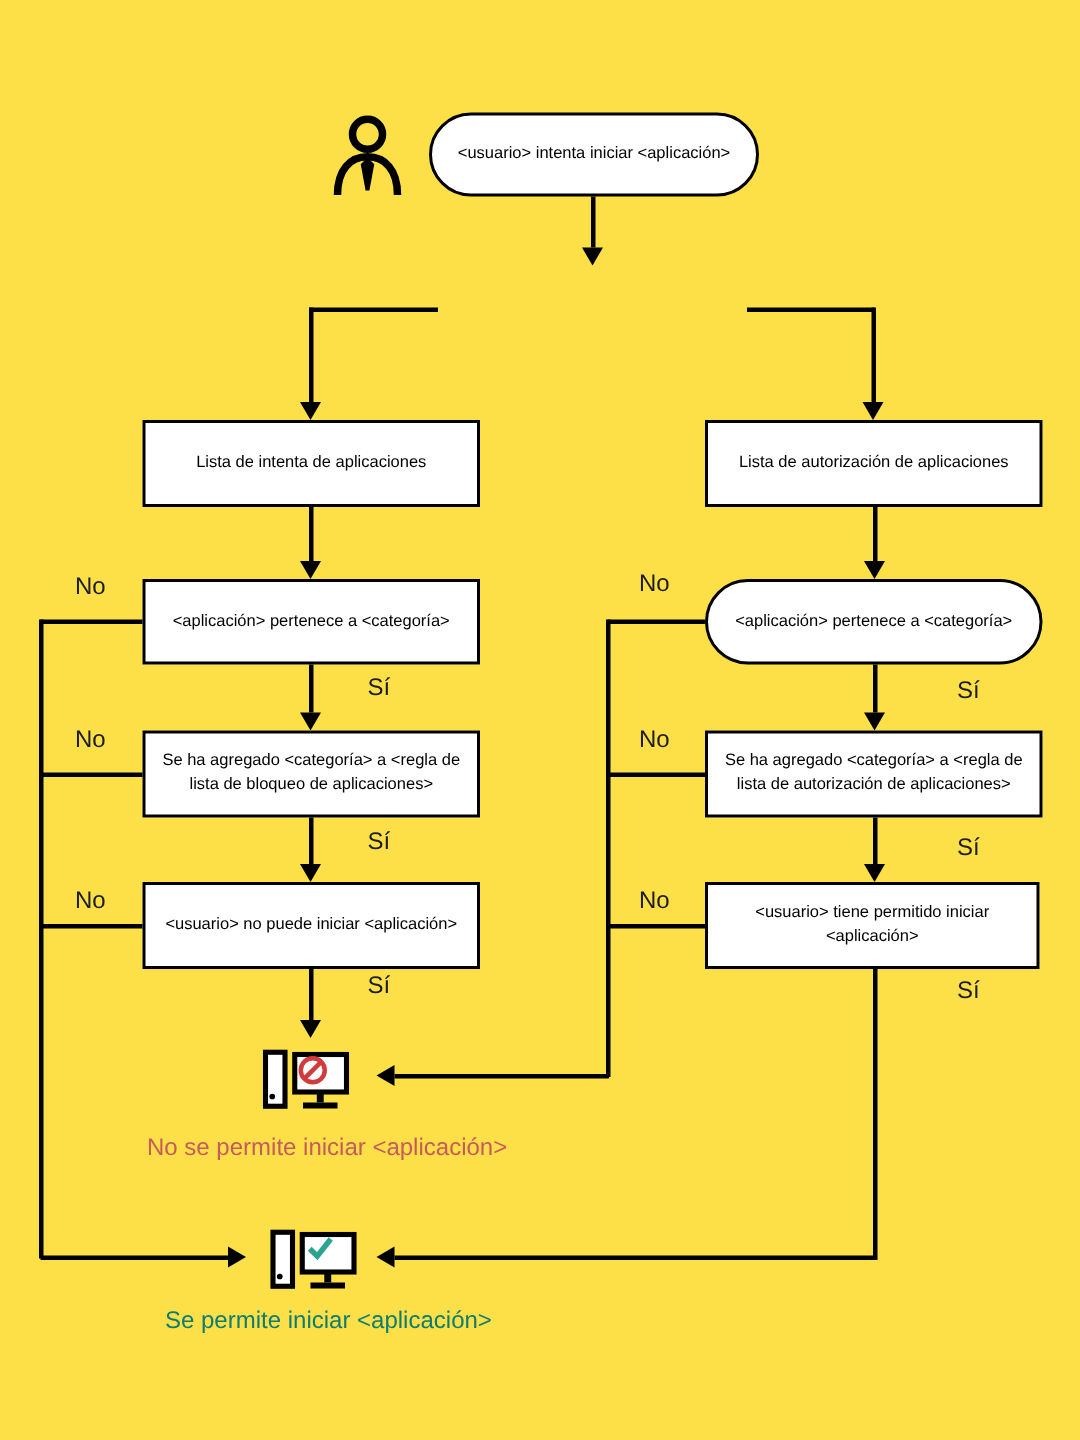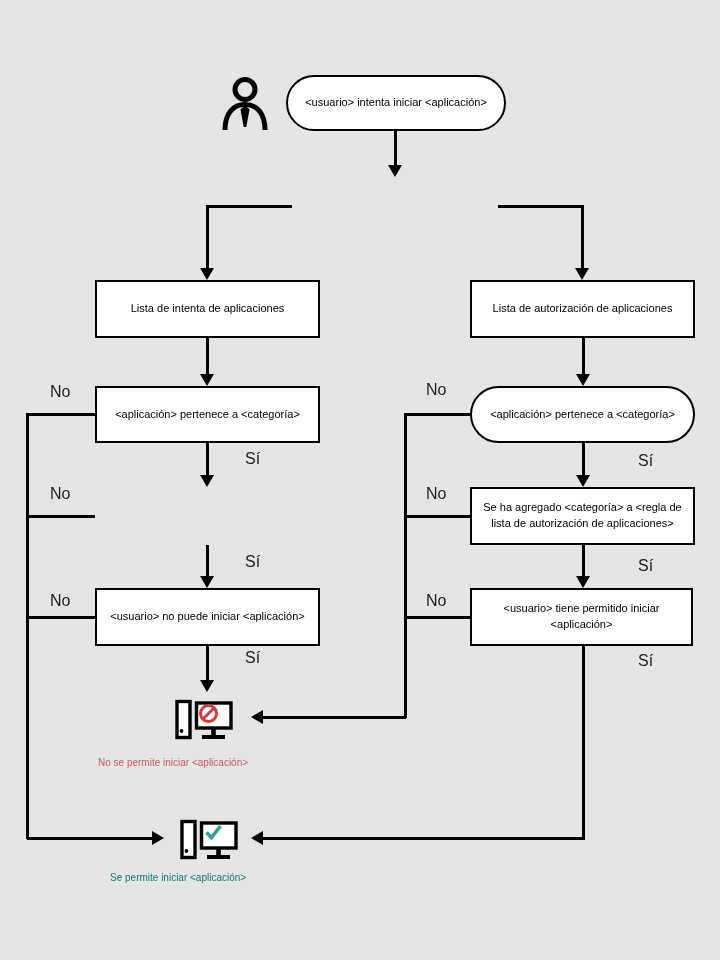--- a/index.html
+++ b/index.html
@@ -1,20 +1,20 @@
 <!DOCTYPE html>
 <html><head>
 <meta charset="utf-8">
 <style>
   html, body { margin: 0; padding: 0; background: #ffffff; }
   .canvas {
     position: relative;
     width: 720px;
     height: 960px;
-    background: #e5e5e5;
+    background: #fde047;
     font-family: "Liberation Sans", sans-serif;
     color: #000;
     overflow: hidden;
   }
   .node {
     position: absolute;
     box-sizing: border-box;
     border: 2.5px solid #000;
     background: #fff;
     display: flex;
@@ -27,21 +27,21 @@
   }
   .stadium { border-radius: 29px; }
   .hline, .vline { position: absolute; background: #000; }
   .hline { height: 2.5px; }
   .vline { width: 2.5px; }
   .ah { position: absolute; width: 0; height: 0; }
   .ah-down  { border-left: 7px solid transparent; border-right: 7px solid transparent; border-top: 12px solid #000; }
   .ah-left  { border-top: 7px solid transparent; border-bottom: 7px solid transparent; border-right: 12px solid #000; }
   .ah-right { border-top: 7px solid transparent; border-bottom: 7px solid transparent; border-left: 12px solid #000; }
   .lbl { position: absolute; font-size: 16px; color: #1c1c1c; }
-  .outcome { position: absolute; font-size: 10px; }
+  .outcome { position: absolute; font-size: 16px; }
   .outcome-blocked { color: #c75b5b; }
   .outcome-allowed { color: #0d7c71; }
   .icn { position: absolute; }
 </style>
 </head>
 <body>
 
 <div class="canvas">
 
   <svg class="icn" style="left:222px; top:76px;" width="46" height="56" viewBox="0 0 46 56">
@@ -73,20 +73,23 @@
   <div class="vline" style="left:206px; top:338px; height:36px;"></div>
   <div class="ah ah-down" style="left:200px; top:374px;"></div>
 
   <div class="node" style="left:95px; top:386px; width:225px; height:57px;">
     <span>&lt;aplicación&gt; pertenece a &lt;categoría&gt;</span>
   </div>
 
   <div class="vline" style="left:206px; top:443px; height:32px;"></div>
   <div class="ah ah-down" style="left:200px; top:475px;"></div>
 
+  <div class="node" style="left:95px; top:487px; width:225px; height:58px;">
+    <span>Se ha agregado  &lt;categoría&gt; a &lt;regla de lista de bloqueo de aplicaciones&gt;</span>
+  </div>
 
   <div class="vline" style="left:206px; top:545px; height:31px;"></div>
   <div class="ah ah-down" style="left:200px; top:576px;"></div>
 
   <div class="node" style="left:95px; top:588px; width:225px; height:58px;">
     <span>&lt;usuario&gt; no puede iniciar &lt;aplicación&gt;</span>
   </div>
 
   <div class="vline" style="left:206px; top:646px; height:34px;"></div>
   <div class="ah ah-down" style="left:200px; top:680px;"></div>

